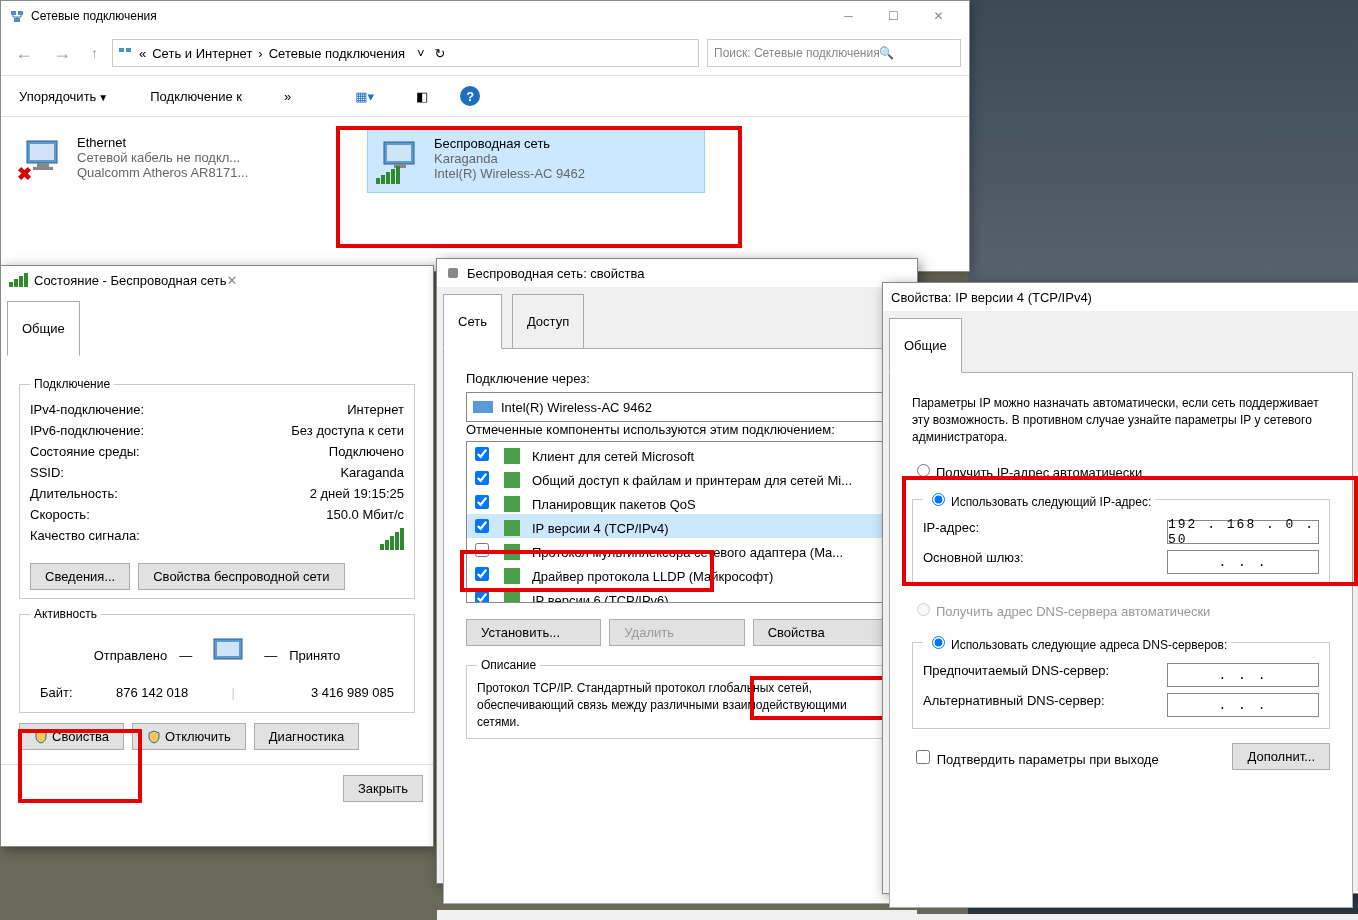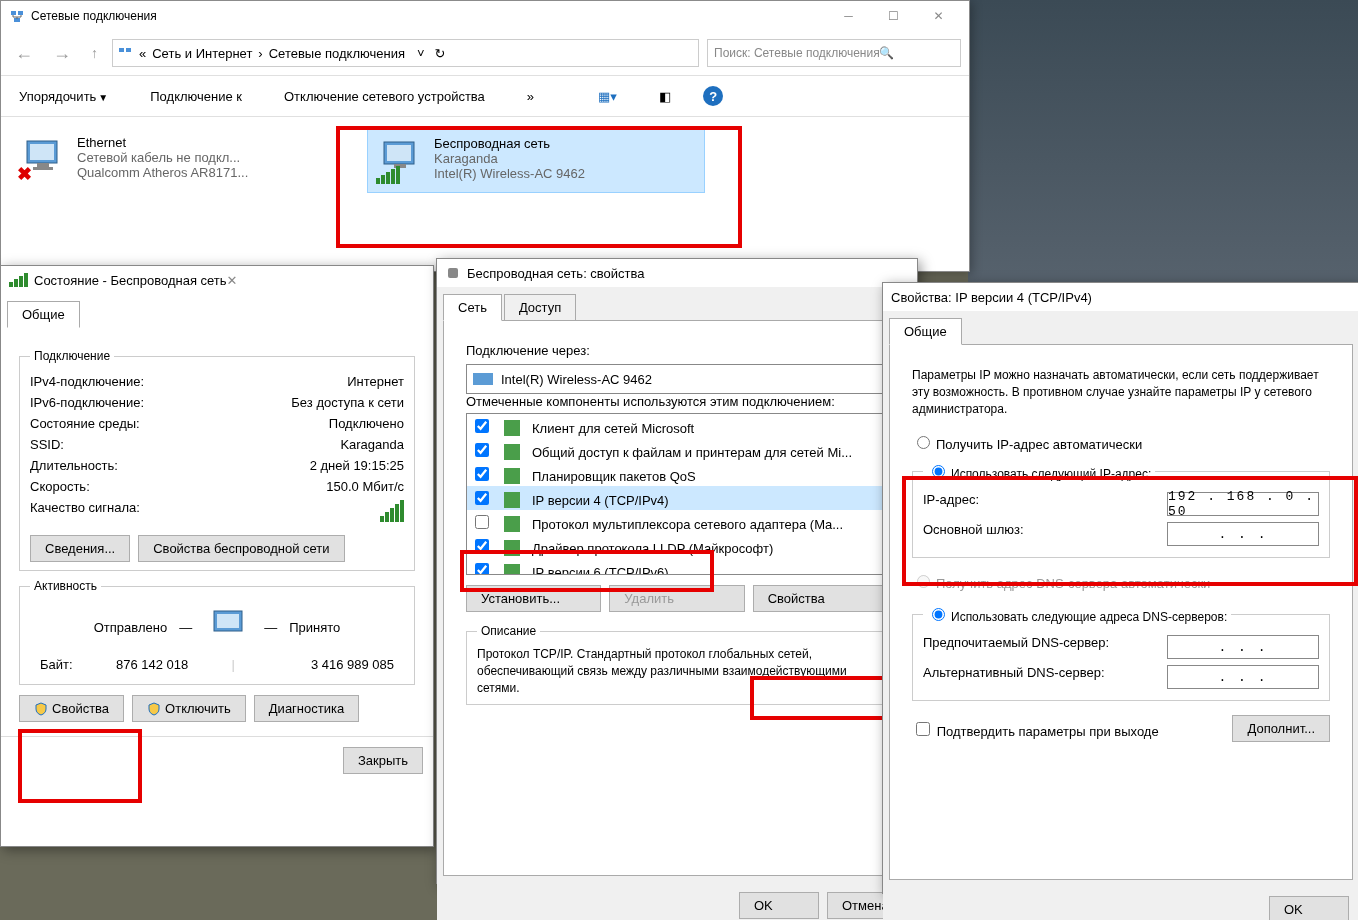--- a/index.html
+++ b/index.html
@@ -16,21 +16,21 @@
 .cmditem{padding:6px 10px;font-size:13px}
 .cmdarrow{font-size:10px;margin-left:2px}
 .content{background:#fff;padding:10px;display:flex;gap:20px}
 .conn-item{display:flex;align-items:flex-start;gap:10px;padding:8px;width:320px}
 .conn-item.sel{background:#cce8ff;border:1px solid #99d1ff}
 .conn-ico{width:48px;height:48px;position:relative}
 .redbox{border:4px solid #e60000;position:absolute}
 .dialog{position:absolute;background:#f0f0f0;border:1px solid #888;box-shadow:3px 3px 12px rgba(0,0,0,.4)}
 .dlgtitle{height:28px;display:flex;align-items:center;padding:0 8px;font-size:13px;background:#fff}
 .tab-strip{display:flex;padding:6px 6px 0 6px;background:#f0f0f0}
-.tab{padding:5px 14px;font-size:13px;border:1px solid #aaa;background:#f0f0f0;margin-right:2px;position:relative;top:1px}
+.tab{padding:19px 14px;font-size:13px;border:1px solid #aaa;background:#f0f0f0;margin-right:10px;position:relative;top:1px}
 .tab.active{background:#fff;border-bottom:1px solid #fff}
 .tab-body{background:#fff;border:1px solid #aaa;margin:0 6px 6px 6px;padding:22px}
 .row{display:flex;justify-content:space-between;padding:3px 0;font-size:13px}
 .btn{background:#e1e1e1;border:1px solid #adadad;padding:5px 14px;font-size:13px;display:inline-flex;align-items:center;gap:4px}
 .dlgbuttons{display:flex;justify-content:flex-end;gap:8px;padding:10px;background:#f0f0f0}
 .listbox{border:1px solid #888;background:#fff;height:160px;overflow-y:auto;overflow-x:scroll}
 .listrow{display:flex;align-items:flex-end;gap:12px;padding:2px 4px;font-size:13px;white-space:nowrap}
 .listrow.sel{background:#cce8ff}
 .chk{width:14px;height:14px}
 .proto-ico{width:16px;height:16px;background:#4a9e4a;display:inline-block}
@@ -81,21 +81,20 @@
   </div>
   <div class="searchbox">
    <span>Поиск: Сетевые подключения</span>
    <div class="spacer"></div>
    <span>🔍</span>
   </div>
  </div>
  <div class="toolbar">
   <div class="cmditem"><span>Упорядочить</span><span class="cmdarrow">▼</span></div>
   <div class="cmditem"><span>Подключение к</span></div>
-  <div class="cmditem"><span>Отключение сетевого устройства</span></div>
   <div class="cmditem">»</div>
   <div class="spacer"></div>
   <span style="color:#1e6fbf;padding:0 10px">▦▾</span>
   <span style="padding:0 10px">◧</span>
   <span style="background:#1e6fbf;color:#fff;border-radius:50%;width:20px;height:20px;display:inline-flex;align-items:center;justify-content:center;font-weight:bold">?</span>
  </div>
  <div class="content">
   <div class="conn-item">
    <div class="conn-ico">
     <svg viewBox="0 0 48 48">
@@ -286,21 +285,21 @@
           <input type="checkbox" class="chk" checked="" style="">
           <span class="proto-ico"></span>
           <span>Драйвер протокола LLDP (Майкрософт)</span>
         </div>
         <div class="listrow">
           <input type="checkbox" class="chk" checked="" style="">
           <span class="proto-ico"></span>
           <span>IP версии 6 (TCP/IPv6)</span>
         </div>
       </div>
-  <div style="display:flex;gap:8px;margin-top:10px">
+  <div style="display:flex;gap:8px;margin-top:16px">
    <button class="btn" style="flex:1">Установить...</button>
    <button class="btn" style="flex:1;color:#999">Удалить</button>
    <button class="btn" style="flex:1">Свойства</button>
   </div>
   <fieldset style="margin-top:12px">
    <legend>Описание</legend>
    <div style="font-size:12px;line-height:1.4">Протокол TCP/IP. Стандартный протокол глобальных сетей, обеспечивающий связь между различными взаимодействующими сетями.</div>
   </fieldset>
  </div>
  <div class="dlgbuttons">

